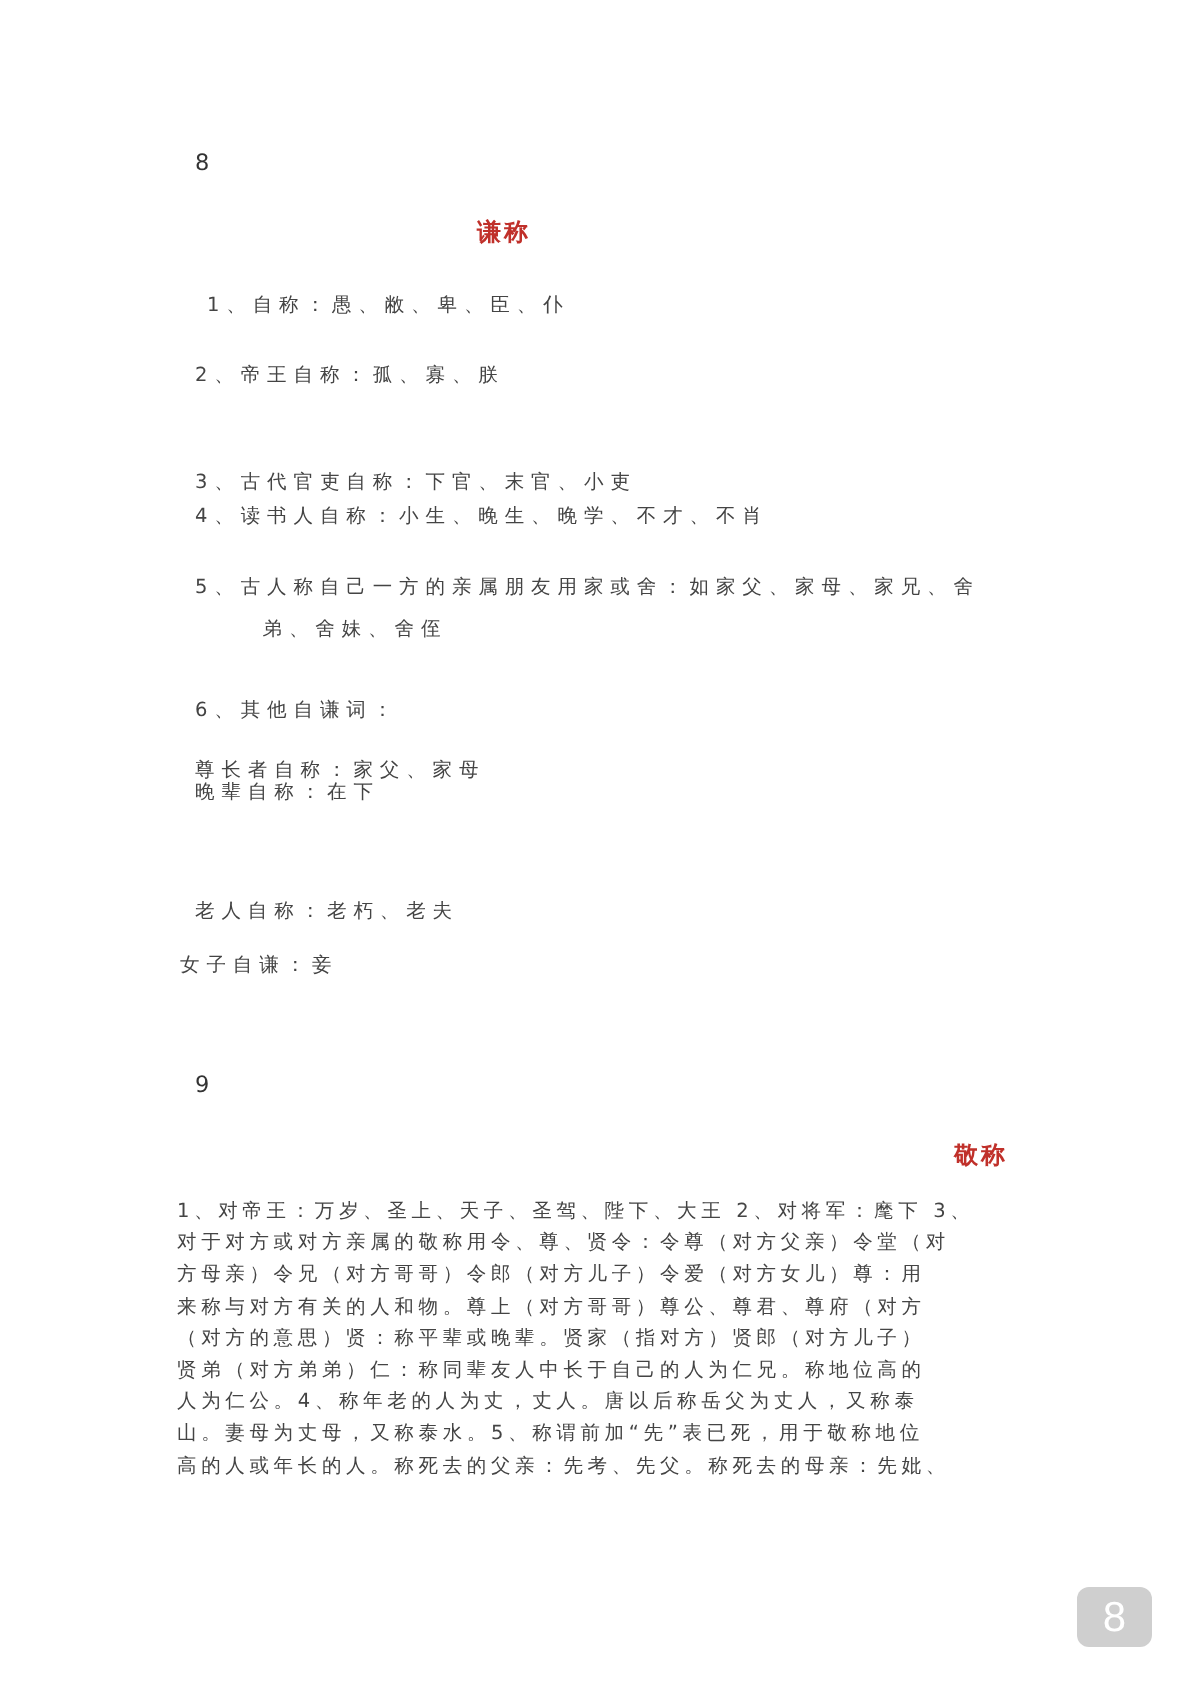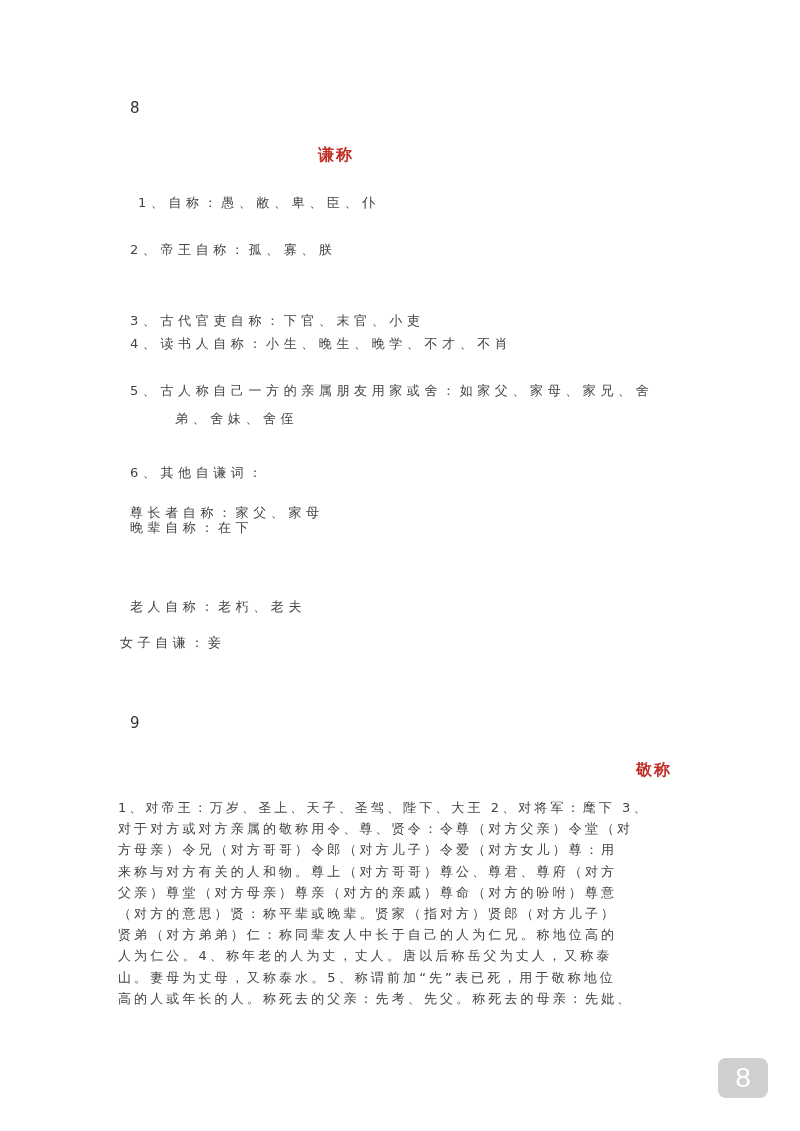--- a/index.html
+++ b/index.html
@@ -45,21 +45,20 @@
 
 <div>
   <div class="abs sec-num" style="left:130px; top:714px;">9</div>
   <div class="abs title" style="top:760px;text-align:right;">敬称</div>
 
   <div class="abs para" style="top:797px;">
     <div class="pline">1、对帝王：万岁、圣上、天子、圣驾、陛下、大王 2、对将军：麾下 3、</div>
     <div class="pline">对于对方或对方亲属的敬称用令、尊、贤令：令尊（对方父亲）令堂（对</div>
     <div class="pline">方母亲）令兄（对方哥哥）令郎（对方儿子）令爱（对方女儿）尊：用</div>
     <div class="pline">来称与对方有关的人和物。尊上（对方哥哥）尊公、尊君、尊府（对方</div>
-    <div class="pline">父亲）尊堂（对方母亲）尊亲（对方的亲戚）尊命（对方的吩咐）尊意</div>
     <div class="pline">（对方的意思）贤：称平辈或晚辈。贤家（指对方）贤郎（对方儿子）</div>
     <div class="pline">贤弟（对方弟弟）仁：称同辈友人中长于自己的人为仁兄。称地位高的</div>
     <div class="pline">人为仁公。4、称年老的人为丈，丈人。唐以后称岳父为丈人，又称泰</div>
     <div class="pline">山。妻母为丈母，又称泰水。5、称谓前加“先”表已死，用于敬称地位</div>
     <div class="pline">高的人或年长的人。称死去的父亲：先考、先父。称死去的母亲：先妣、</div>
   </div>
 </div>
 
 <div class="abs page-badge">8</div>
 

